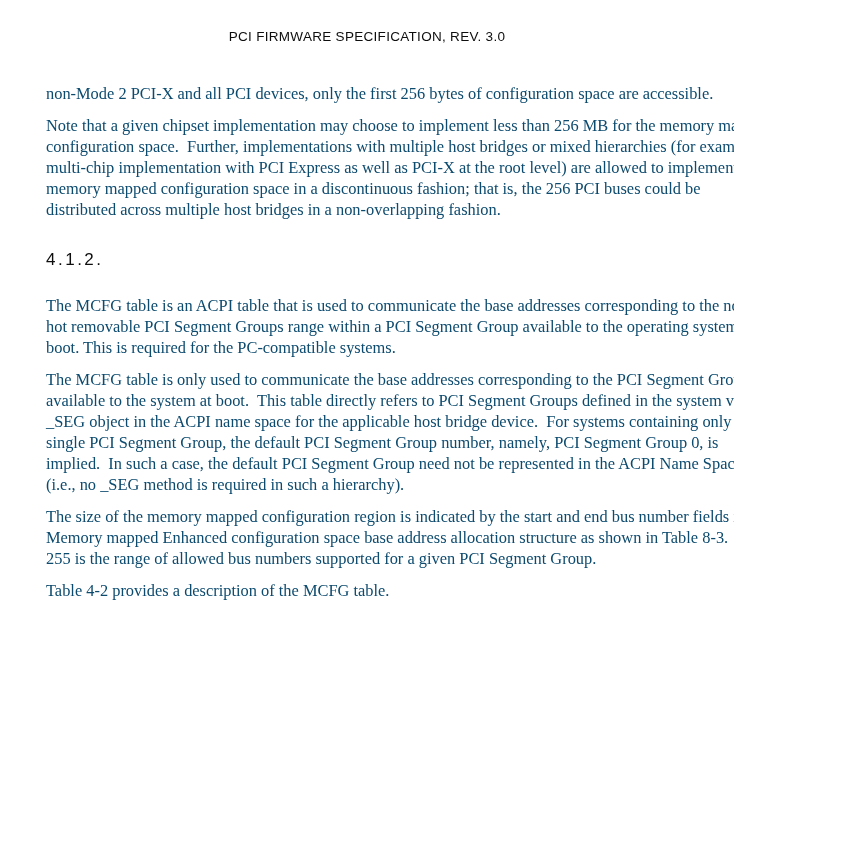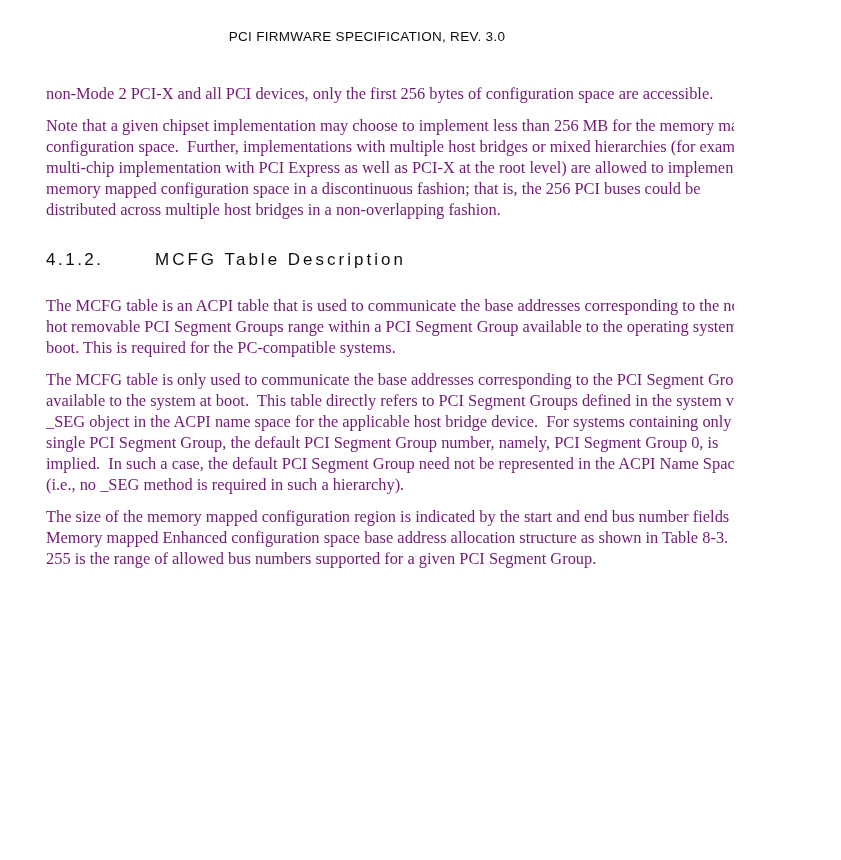--- a/index.html
+++ b/index.html
@@ -27,21 +27,21 @@
   .content {
     margin-left: 46px;
     margin-top: 38px;
     width: 726px;
   }
   .body-para {
     font-family: "Liberation Serif", "DejaVu Serif", serif;
     font-size: 16.4px;
     line-height: 21px;
     margin: 0 0 11px 0;
-    color: #701a75;
+    color: #0c4a6e;
     white-space: pre-wrap;
     text-align: left;
   }
   .section-heading {
     display: flex;
     align-items: center;
     margin-top: 29px;
     margin-bottom: 24px;
     font-family: "Liberation Sans", sans-serif;
     font-size: 17px;
@@ -68,24 +68,24 @@
 
   <div class="content">
 
     <p class="body-para">non-Mode 2 PCI-X and all PCI devices, only the first 256 bytes of configuration space are accessible.</p>
 
     <p class="body-para">Note that a given chipset implementation may choose to implement less than 256 MB for the memory mapped configuration space.  Further, implementations with multiple host bridges or mixed hierarchies (for example, a multi-chip implementation with PCI Express as well as PCI-X at the root level) are allowed to implement the memory mapped configuration space in a discontinuous fashion; that is, the 256 PCI buses could be distributed across multiple host bridges in a non-overlapping fashion.</p>
 
 
     <div class="section-heading">
       <span class="sec-num">4.1.2.</span>
-      <span class="sec-title">MCFG Table Description</span>
     </div>
 
     <p class="body-para">The MCFG table is an ACPI table that is used to communicate the base addresses corresponding to the non-hot removable PCI Segment Groups range within a PCI Segment Group available to the operating system at boot. This is required for the PC-compatible systems.</p>
 
     <p class="body-para">The MCFG table is only used to communicate the base addresses corresponding to the PCI Segment Groups available to the system at boot.  This table directly refers to PCI Segment Groups defined in the system via the _SEG object in the ACPI name space for the applicable host bridge device.  For systems containing only a single PCI Segment Group, the default PCI Segment Group number, namely, PCI Segment Group 0, is implied.  In such a case, the default PCI Segment Group need not be represented in the ACPI Name Space (i.e., no _SEG method is required in such a hierarchy).</p>
 
     <p class="body-para">The size of the memory mapped configuration region is indicated by the start and end bus number fields in the Memory mapped Enhanced configuration space base address allocation structure as shown in Table 8-3.  0-255 is the range of allowed bus numbers supported for a given PCI Segment Group.</p>
 
+    <p class="body-para">Table 4-2 provides a description of the MCFG table.</p>
 
   </div>
 </div>
 
 </body></html>

